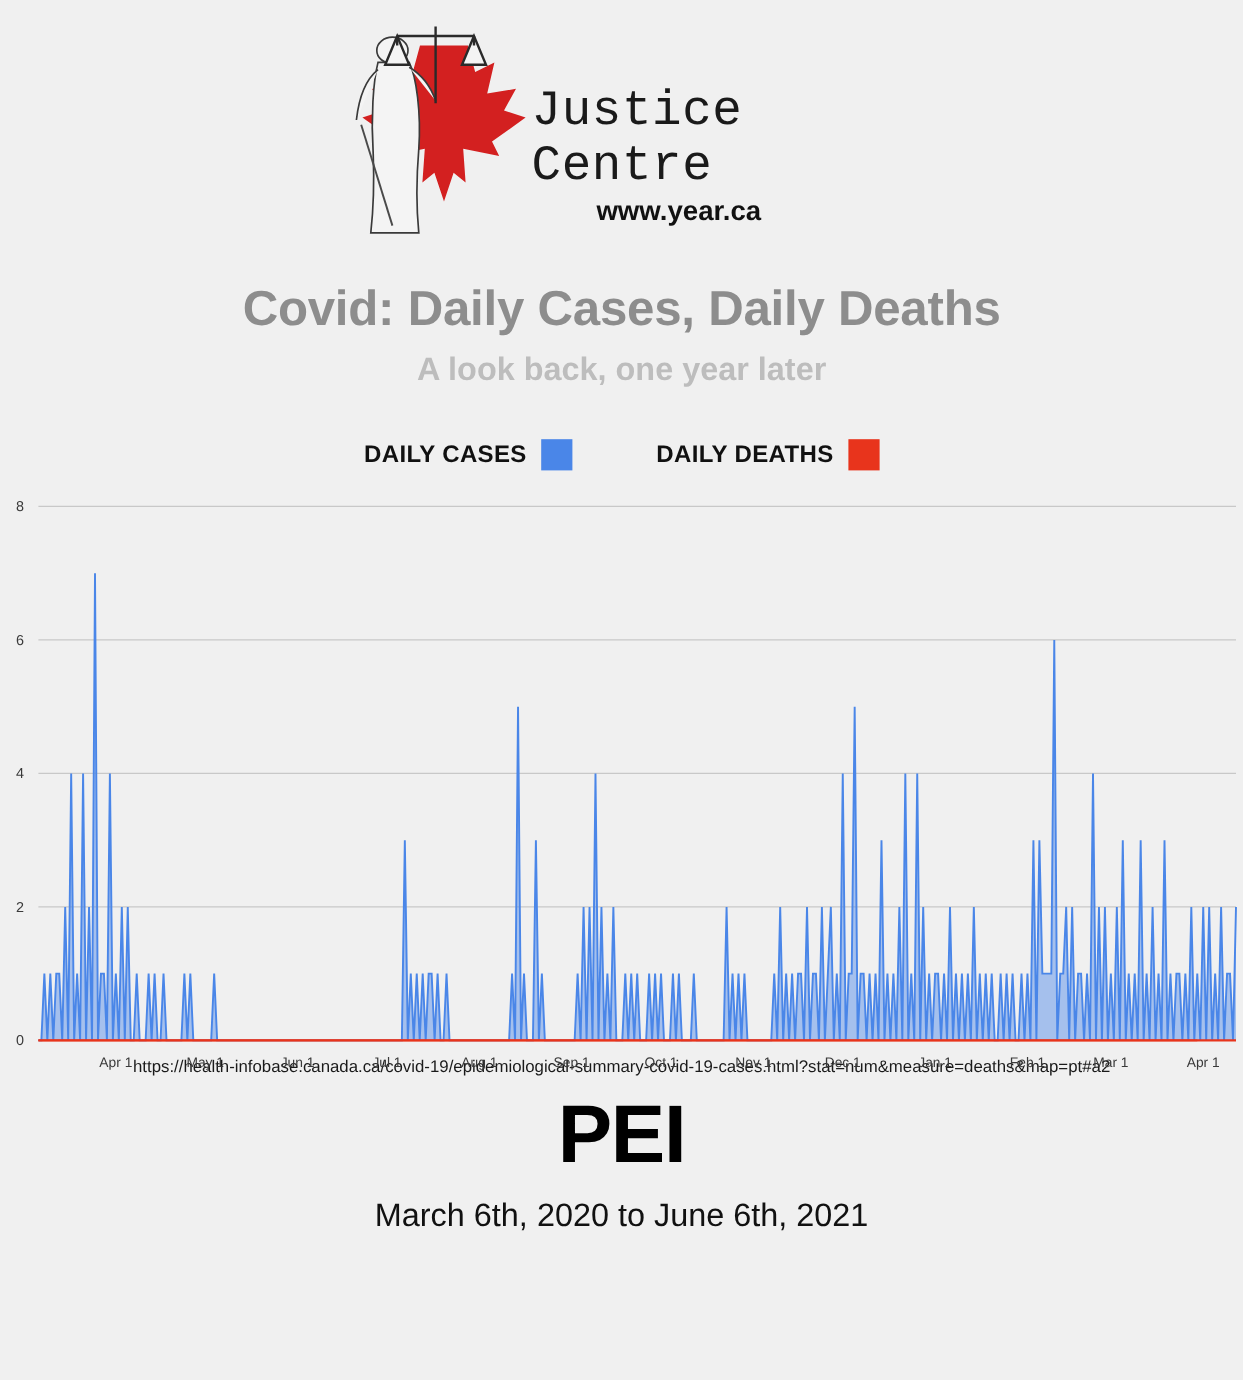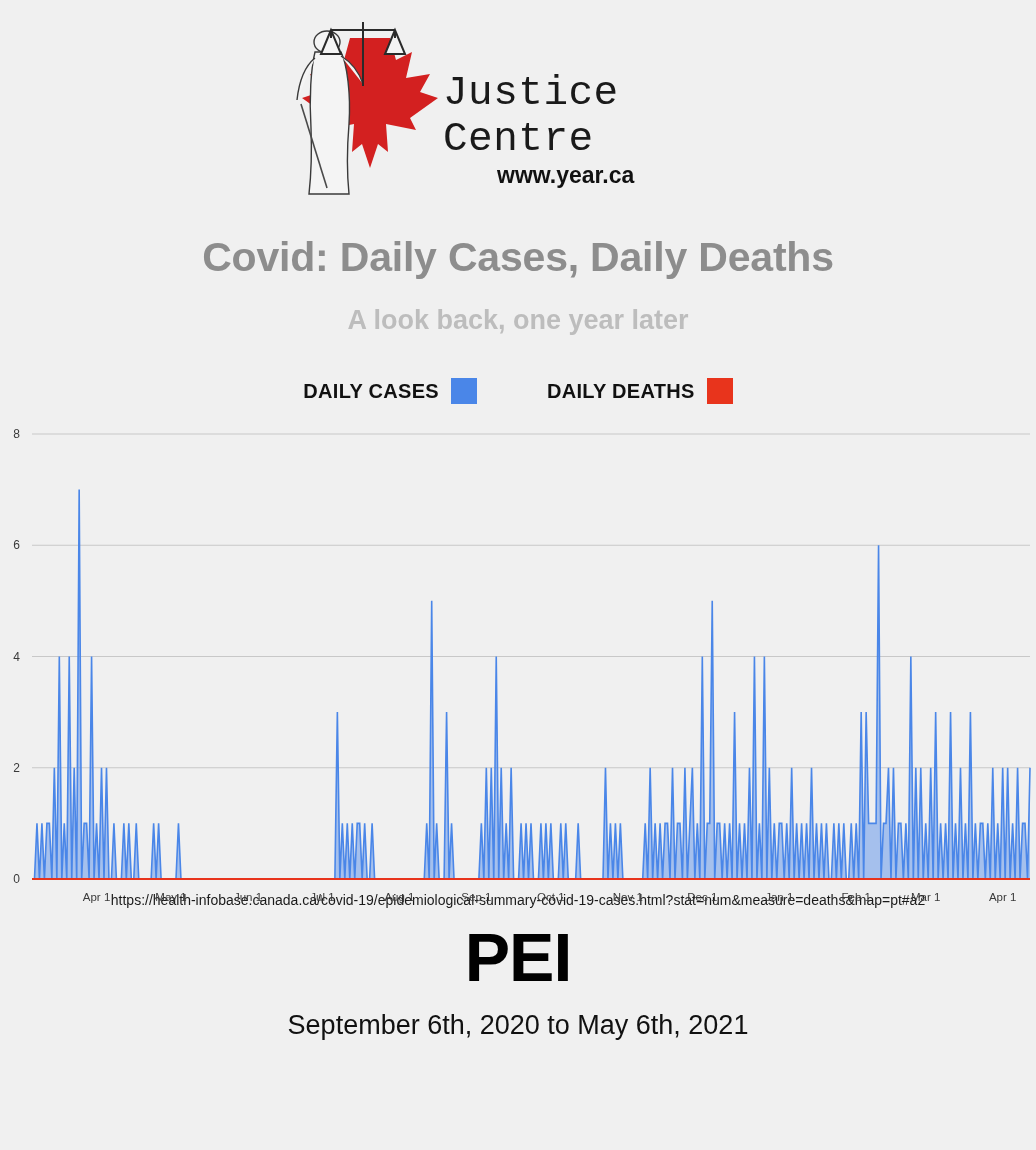--- a/index.html
+++ b/index.html
@@ -63,21 +63,21 @@
     font-weight: bold;
     color: #8d8d8d;
     margin-top: 16px;
     letter-spacing: -0.2px;
   }
   .subtitle {
     text-align: center;
     font-size: 27px;
     font-weight: bold;
     color: #bdbdbd;
-    margin-top: 24px;
+    margin-top: 12px;
   }
   .legend {
     display: flex;
     justify-content: center;
     align-items: center;
     gap: 70px;
     margin-top: 42px;
   }
   .legend-item {
     display: flex;
@@ -213,13 +213,13 @@
       <path d="M 32 455 L 34.48 455.00 L 36.97 399.38 L 39.45 455.00 L 41.93 399.38 L 44.41 455.00 L 46.90 399.38 L 49.38 399.38 L 51.86 455.00 L 54.34 343.75 L 56.83 455.00 L 59.31 232.50 L 61.79 455.00 L 64.27 399.38 L 66.76 455.00 L 69.24 232.50 L 71.72 455.00 L 74.20 343.75 L 76.69 455.00 L 79.17 65.63 L 81.65 455.00 L 84.13 399.38 L 86.62 399.38 L 89.10 455.00 L 91.58 232.50 L 94.06 455.00 L 96.55 399.38 L 99.03 455.00 L 101.51 343.75 L 104.00 455.00 L 106.48 343.75 L 108.96 455.00 L 111.44 455.00 L 113.93 399.38 L 116.41 455.00 L 118.89 455.00 L 121.37 455.00 L 123.86 399.38 L 126.34 455.00 L 128.82 399.38 L 131.30 455.00 L 133.79 455.00 L 136.27 399.38 L 138.75 455.00 L 141.23 455.00 L 143.72 455.00 L 146.20 455.00 L 148.68 455.00 L 151.16 455.00 L 153.65 399.38 L 156.13 455.00 L 158.61 399.38 L 161.09 455.00 L 163.58 455.00 L 166.06 455.00 L 168.54 455.00 L 171.02 455.00 L 173.51 455.00 L 175.99 455.00 L 178.47 399.38 L 180.96 455.00 L 183.44 455.00 L 185.92 455.00 L 188.40 455.00 L 190.89 455.00 L 193.37 455.00 L 195.85 455.00 L 198.33 455.00 L 200.82 455.00 L 203.30 455.00 L 205.78 455.00 L 208.26 455.00 L 210.75 455.00 L 213.23 455.00 L 215.71 455.00 L 218.19 455.00 L 220.68 455.00 L 223.16 455.00 L 225.64 455.00 L 228.12 455.00 L 230.61 455.00 L 233.09 455.00 L 235.57 455.00 L 238.05 455.00 L 240.54 455.00 L 243.02 455.00 L 245.50 455.00 L 247.99 455.00 L 250.47 455.00 L 252.95 455.00 L 255.43 455.00 L 257.92 455.00 L 260.40 455.00 L 262.88 455.00 L 265.36 455.00 L 267.85 455.00 L 270.33 455.00 L 272.81 455.00 L 275.29 455.00 L 277.78 455.00 L 280.26 455.00 L 282.74 455.00 L 285.22 455.00 L 287.71 455.00 L 290.19 455.00 L 292.67 455.00 L 295.15 455.00 L 297.64 455.00 L 300.12 455.00 L 302.60 455.00 L 305.08 455.00 L 307.57 455.00 L 310.05 455.00 L 312.53 455.00 L 315.01 455.00 L 317.50 455.00 L 319.98 455.00 L 322.46 455.00 L 324.95 455.00 L 327.43 455.00 L 329.91 455.00 L 332.39 455.00 L 334.88 455.00 L 337.36 288.13 L 339.84 455.00 L 342.32 399.38 L 344.81 455.00 L 347.29 399.38 L 349.77 455.00 L 352.25 399.38 L 354.74 455.00 L 357.22 399.38 L 359.70 399.38 L 362.18 455.00 L 364.67 399.38 L 367.15 455.00 L 369.63 455.00 L 372.11 399.38 L 374.60 455.00 L 377.08 455.00 L 379.56 455.00 L 382.04 455.00 L 384.53 455.00 L 387.01 455.00 L 389.49 455.00 L 391.98 455.00 L 394.46 455.00 L 396.94 455.00 L 399.42 455.00 L 401.91 455.00 L 404.39 455.00 L 406.87 455.00 L 409.35 455.00 L 411.84 455.00 L 414.32 455.00 L 416.80 455.00 L 419.28 455.00 L 421.77 455.00 L 424.25 455.00 L 426.73 399.38 L 429.21 455.00 L 431.70 176.88 L 434.18 455.00 L 436.66 399.38 L 439.14 455.00 L 441.63 455.00 L 444.11 455.00 L 446.59 288.13 L 449.07 455.00 L 451.56 399.38 L 454.04 455.00 L 456.52 455.00 L 459.00 455.00 L 461.49 455.00 L 463.97 455.00 L 466.45 455.00 L 468.94 455.00 L 471.42 455.00 L 473.90 455.00 L 476.38 455.00 L 478.87 455.00 L 481.35 399.38 L 483.83 455.00 L 486.31 343.75 L 488.80 455.00 L 491.28 343.75 L 493.76 455.00 L 496.24 232.50 L 498.73 455.00 L 501.21 343.75 L 503.69 455.00 L 506.17 399.38 L 508.66 455.00 L 511.14 343.75 L 513.62 455.00 L 516.10 455.00 L 518.59 455.00 L 521.07 399.38 L 523.55 455.00 L 526.03 399.38 L 528.52 455.00 L 531.00 399.38 L 533.48 455.00 L 535.97 455.00 L 538.45 455.00 L 540.93 399.38 L 543.41 455.00 L 545.90 399.38 L 548.38 455.00 L 550.86 399.38 L 553.34 455.00 L 555.83 455.00 L 558.31 455.00 L 560.79 399.38 L 563.27 455.00 L 565.76 399.38 L 568.24 455.00 L 570.72 455.00 L 573.20 455.00 L 575.69 455.00 L 578.17 399.38 L 580.65 455.00 L 583.13 455.00 L 585.62 455.00 L 588.10 455.00 L 590.58 455.00 L 593.06 455.00 L 595.55 455.00 L 598.03 455.00 L 600.51 455.00 L 603.00 455.00 L 605.48 343.75 L 607.96 455.00 L 610.44 399.38 L 612.93 455.00 L 615.41 399.38 L 617.89 455.00 L 620.37 399.38 L 622.86 455.00 L 625.34 455.00 L 627.82 455.00 L 630.30 455.00 L 632.79 455.00 L 635.27 455.00 L 637.75 455.00 L 640.23 455.00 L 642.72 455.00 L 645.20 399.38 L 647.68 455.00 L 650.16 343.75 L 652.65 455.00 L 655.13 399.38 L 657.61 455.00 L 660.09 399.38 L 662.58 455.00 L 665.06 399.38 L 667.54 399.38 L 670.02 455.00 L 672.51 343.75 L 674.99 455.00 L 677.47 399.38 L 679.96 399.38 L 682.44 455.00 L 684.92 343.75 L 687.40 455.00 L 689.89 399.38 L 692.37 343.75 L 694.85 455.00 L 697.33 399.38 L 699.82 455.00 L 702.30 232.50 L 704.78 455.00 L 707.26 399.38 L 709.75 399.38 L 712.23 176.88 L 714.71 455.00 L 717.19 399.38 L 719.68 399.38 L 722.16 455.00 L 724.64 399.38 L 727.12 455.00 L 729.61 399.38 L 732.09 455.00 L 734.57 288.13 L 737.05 455.00 L 739.54 399.38 L 742.02 455.00 L 744.50 399.38 L 746.99 455.00 L 749.47 343.75 L 751.95 455.00 L 754.43 232.50 L 756.92 455.00 L 759.40 399.38 L 761.88 455.00 L 764.36 232.50 L 766.85 455.00 L 769.33 343.75 L 771.81 455.00 L 774.29 399.38 L 776.78 455.00 L 779.26 399.38 L 781.74 399.38 L 784.22 455.00 L 786.71 399.38 L 789.19 455.00 L 791.67 343.75 L 794.15 455.00 L 796.64 399.38 L 799.12 455.00 L 801.60 399.38 L 804.08 455.00 L 806.57 399.38 L 809.05 455.00 L 811.53 343.75 L 814.01 455.00 L 816.50 399.38 L 818.98 455.00 L 821.46 399.38 L 823.95 455.00 L 826.43 399.38 L 828.91 455.00 L 831.39 455.00 L 833.88 399.38 L 836.36 455.00 L 838.84 399.38 L 841.32 455.00 L 843.81 399.38 L 846.29 455.00 L 848.77 455.00 L 851.25 399.38 L 853.74 455.00 L 856.22 399.38 L 858.70 455.00 L 861.18 288.13 L 863.67 455.00 L 866.15 288.13 L 868.63 399.38 L 871.11 399.38 L 873.60 399.38 L 876.08 399.38 L 878.56 121.25 L 881.04 455.00 L 883.53 399.38 L 886.01 399.38 L 888.49 343.75 L 890.98 455.00 L 893.46 343.75 L 895.94 455.00 L 898.42 399.38 L 900.91 399.38 L 903.39 455.00 L 905.87 399.38 L 908.35 455.00 L 910.84 232.50 L 913.32 455.00 L 915.80 343.75 L 918.28 455.00 L 920.77 343.75 L 923.25 455.00 L 925.73 399.38 L 928.21 455.00 L 930.70 343.75 L 933.18 455.00 L 935.66 288.13 L 938.14 455.00 L 940.63 399.38 L 943.11 455.00 L 945.59 399.38 L 948.07 455.00 L 950.56 288.13 L 953.04 455.00 L 955.52 399.38 L 958.00 455.00 L 960.49 343.75 L 962.97 455.00 L 965.45 399.38 L 967.94 455.00 L 970.42 288.13 L 972.90 455.00 L 975.38 399.38 L 977.87 455.00 L 980.35 399.38 L 982.83 399.38 L 985.31 455.00 L 987.80 399.38 L 990.28 455.00 L 992.76 343.75 L 995.24 455.00 L 997.73 399.38 L 1000.21 455.00 L 1002.69 343.75 L 1005.17 455.00 L 1007.66 343.75 L 1010.14 455.00 L 1012.62 399.38 L 1015.10 455.00 L 1017.59 343.75 L 1020.07 455.00 L 1022.55 399.38 L 1025.03 399.38 L 1027.52 455.00 L 1030.00 343.75 L 1030 455 L 32 455 Z" fill="#4a86e8" fill-opacity="0.45" stroke="none"></path>
       <path d="M 32 455 L 34.48 455.00 L 36.97 399.38 L 39.45 455.00 L 41.93 399.38 L 44.41 455.00 L 46.90 399.38 L 49.38 399.38 L 51.86 455.00 L 54.34 343.75 L 56.83 455.00 L 59.31 232.50 L 61.79 455.00 L 64.27 399.38 L 66.76 455.00 L 69.24 232.50 L 71.72 455.00 L 74.20 343.75 L 76.69 455.00 L 79.17 65.63 L 81.65 455.00 L 84.13 399.38 L 86.62 399.38 L 89.10 455.00 L 91.58 232.50 L 94.06 455.00 L 96.55 399.38 L 99.03 455.00 L 101.51 343.75 L 104.00 455.00 L 106.48 343.75 L 108.96 455.00 L 111.44 455.00 L 113.93 399.38 L 116.41 455.00 L 118.89 455.00 L 121.37 455.00 L 123.86 399.38 L 126.34 455.00 L 128.82 399.38 L 131.30 455.00 L 133.79 455.00 L 136.27 399.38 L 138.75 455.00 L 141.23 455.00 L 143.72 455.00 L 146.20 455.00 L 148.68 455.00 L 151.16 455.00 L 153.65 399.38 L 156.13 455.00 L 158.61 399.38 L 161.09 455.00 L 163.58 455.00 L 166.06 455.00 L 168.54 455.00 L 171.02 455.00 L 173.51 455.00 L 175.99 455.00 L 178.47 399.38 L 180.96 455.00 L 183.44 455.00 L 185.92 455.00 L 188.40 455.00 L 190.89 455.00 L 193.37 455.00 L 195.85 455.00 L 198.33 455.00 L 200.82 455.00 L 203.30 455.00 L 205.78 455.00 L 208.26 455.00 L 210.75 455.00 L 213.23 455.00 L 215.71 455.00 L 218.19 455.00 L 220.68 455.00 L 223.16 455.00 L 225.64 455.00 L 228.12 455.00 L 230.61 455.00 L 233.09 455.00 L 235.57 455.00 L 238.05 455.00 L 240.54 455.00 L 243.02 455.00 L 245.50 455.00 L 247.99 455.00 L 250.47 455.00 L 252.95 455.00 L 255.43 455.00 L 257.92 455.00 L 260.40 455.00 L 262.88 455.00 L 265.36 455.00 L 267.85 455.00 L 270.33 455.00 L 272.81 455.00 L 275.29 455.00 L 277.78 455.00 L 280.26 455.00 L 282.74 455.00 L 285.22 455.00 L 287.71 455.00 L 290.19 455.00 L 292.67 455.00 L 295.15 455.00 L 297.64 455.00 L 300.12 455.00 L 302.60 455.00 L 305.08 455.00 L 307.57 455.00 L 310.05 455.00 L 312.53 455.00 L 315.01 455.00 L 317.50 455.00 L 319.98 455.00 L 322.46 455.00 L 324.95 455.00 L 327.43 455.00 L 329.91 455.00 L 332.39 455.00 L 334.88 455.00 L 337.36 288.13 L 339.84 455.00 L 342.32 399.38 L 344.81 455.00 L 347.29 399.38 L 349.77 455.00 L 352.25 399.38 L 354.74 455.00 L 357.22 399.38 L 359.70 399.38 L 362.18 455.00 L 364.67 399.38 L 367.15 455.00 L 369.63 455.00 L 372.11 399.38 L 374.60 455.00 L 377.08 455.00 L 379.56 455.00 L 382.04 455.00 L 384.53 455.00 L 387.01 455.00 L 389.49 455.00 L 391.98 455.00 L 394.46 455.00 L 396.94 455.00 L 399.42 455.00 L 401.91 455.00 L 404.39 455.00 L 406.87 455.00 L 409.35 455.00 L 411.84 455.00 L 414.32 455.00 L 416.80 455.00 L 419.28 455.00 L 421.77 455.00 L 424.25 455.00 L 426.73 399.38 L 429.21 455.00 L 431.70 176.88 L 434.18 455.00 L 436.66 399.38 L 439.14 455.00 L 441.63 455.00 L 444.11 455.00 L 446.59 288.13 L 449.07 455.00 L 451.56 399.38 L 454.04 455.00 L 456.52 455.00 L 459.00 455.00 L 461.49 455.00 L 463.97 455.00 L 466.45 455.00 L 468.94 455.00 L 471.42 455.00 L 473.90 455.00 L 476.38 455.00 L 478.87 455.00 L 481.35 399.38 L 483.83 455.00 L 486.31 343.75 L 488.80 455.00 L 491.28 343.75 L 493.76 455.00 L 496.24 232.50 L 498.73 455.00 L 501.21 343.75 L 503.69 455.00 L 506.17 399.38 L 508.66 455.00 L 511.14 343.75 L 513.62 455.00 L 516.10 455.00 L 518.59 455.00 L 521.07 399.38 L 523.55 455.00 L 526.03 399.38 L 528.52 455.00 L 531.00 399.38 L 533.48 455.00 L 535.97 455.00 L 538.45 455.00 L 540.93 399.38 L 543.41 455.00 L 545.90 399.38 L 548.38 455.00 L 550.86 399.38 L 553.34 455.00 L 555.83 455.00 L 558.31 455.00 L 560.79 399.38 L 563.27 455.00 L 565.76 399.38 L 568.24 455.00 L 570.72 455.00 L 573.20 455.00 L 575.69 455.00 L 578.17 399.38 L 580.65 455.00 L 583.13 455.00 L 585.62 455.00 L 588.10 455.00 L 590.58 455.00 L 593.06 455.00 L 595.55 455.00 L 598.03 455.00 L 600.51 455.00 L 603.00 455.00 L 605.48 343.75 L 607.96 455.00 L 610.44 399.38 L 612.93 455.00 L 615.41 399.38 L 617.89 455.00 L 620.37 399.38 L 622.86 455.00 L 625.34 455.00 L 627.82 455.00 L 630.30 455.00 L 632.79 455.00 L 635.27 455.00 L 637.75 455.00 L 640.23 455.00 L 642.72 455.00 L 645.20 399.38 L 647.68 455.00 L 650.16 343.75 L 652.65 455.00 L 655.13 399.38 L 657.61 455.00 L 660.09 399.38 L 662.58 455.00 L 665.06 399.38 L 667.54 399.38 L 670.02 455.00 L 672.51 343.75 L 674.99 455.00 L 677.47 399.38 L 679.96 399.38 L 682.44 455.00 L 684.92 343.75 L 687.40 455.00 L 689.89 399.38 L 692.37 343.75 L 694.85 455.00 L 697.33 399.38 L 699.82 455.00 L 702.30 232.50 L 704.78 455.00 L 707.26 399.38 L 709.75 399.38 L 712.23 176.88 L 714.71 455.00 L 717.19 399.38 L 719.68 399.38 L 722.16 455.00 L 724.64 399.38 L 727.12 455.00 L 729.61 399.38 L 732.09 455.00 L 734.57 288.13 L 737.05 455.00 L 739.54 399.38 L 742.02 455.00 L 744.50 399.38 L 746.99 455.00 L 749.47 343.75 L 751.95 455.00 L 754.43 232.50 L 756.92 455.00 L 759.40 399.38 L 761.88 455.00 L 764.36 232.50 L 766.85 455.00 L 769.33 343.75 L 771.81 455.00 L 774.29 399.38 L 776.78 455.00 L 779.26 399.38 L 781.74 399.38 L 784.22 455.00 L 786.71 399.38 L 789.19 455.00 L 791.67 343.75 L 794.15 455.00 L 796.64 399.38 L 799.12 455.00 L 801.60 399.38 L 804.08 455.00 L 806.57 399.38 L 809.05 455.00 L 811.53 343.75 L 814.01 455.00 L 816.50 399.38 L 818.98 455.00 L 821.46 399.38 L 823.95 455.00 L 826.43 399.38 L 828.91 455.00 L 831.39 455.00 L 833.88 399.38 L 836.36 455.00 L 838.84 399.38 L 841.32 455.00 L 843.81 399.38 L 846.29 455.00 L 848.77 455.00 L 851.25 399.38 L 853.74 455.00 L 856.22 399.38 L 858.70 455.00 L 861.18 288.13 L 863.67 455.00 L 866.15 288.13 L 868.63 399.38 L 871.11 399.38 L 873.60 399.38 L 876.08 399.38 L 878.56 121.25 L 881.04 455.00 L 883.53 399.38 L 886.01 399.38 L 888.49 343.75 L 890.98 455.00 L 893.46 343.75 L 895.94 455.00 L 898.42 399.38 L 900.91 399.38 L 903.39 455.00 L 905.87 399.38 L 908.35 455.00 L 910.84 232.50 L 913.32 455.00 L 915.80 343.75 L 918.28 455.00 L 920.77 343.75 L 923.25 455.00 L 925.73 399.38 L 928.21 455.00 L 930.70 343.75 L 933.18 455.00 L 935.66 288.13 L 938.14 455.00 L 940.63 399.38 L 943.11 455.00 L 945.59 399.38 L 948.07 455.00 L 950.56 288.13 L 953.04 455.00 L 955.52 399.38 L 958.00 455.00 L 960.49 343.75 L 962.97 455.00 L 965.45 399.38 L 967.94 455.00 L 970.42 288.13 L 972.90 455.00 L 975.38 399.38 L 977.87 455.00 L 980.35 399.38 L 982.83 399.38 L 985.31 455.00 L 987.80 399.38 L 990.28 455.00 L 992.76 343.75 L 995.24 455.00 L 997.73 399.38 L 1000.21 455.00 L 1002.69 343.75 L 1005.17 455.00 L 1007.66 343.75 L 1010.14 455.00 L 1012.62 399.38 L 1015.10 455.00 L 1017.59 343.75 L 1020.07 455.00 L 1022.55 399.38 L 1025.03 399.38 L 1027.52 455.00 L 1030.00 343.75" fill="none" stroke="#4a86e8" stroke-width="1.6"></path>
       <path d="M 32 455 L 34.48 455.00 L 36.97 455.00 L 39.45 455.00 L 41.93 455.00 L 44.41 455.00 L 46.90 455.00 L 49.38 455.00 L 51.86 455.00 L 54.34 455.00 L 56.83 455.00 L 59.31 455.00 L 61.79 455.00 L 64.27 455.00 L 66.76 455.00 L 69.24 455.00 L 71.72 455.00 L 74.20 455.00 L 76.69 455.00 L 79.17 455.00 L 81.65 455.00 L 84.13 455.00 L 86.62 455.00 L 89.10 455.00 L 91.58 455.00 L 94.06 455.00 L 96.55 455.00 L 99.03 455.00 L 101.51 455.00 L 104.00 455.00 L 106.48 455.00 L 108.96 455.00 L 111.44 455.00 L 113.93 455.00 L 116.41 455.00 L 118.89 455.00 L 121.37 455.00 L 123.86 455.00 L 126.34 455.00 L 128.82 455.00 L 131.30 455.00 L 133.79 455.00 L 136.27 455.00 L 138.75 455.00 L 141.23 455.00 L 143.72 455.00 L 146.20 455.00 L 148.68 455.00 L 151.16 455.00 L 153.65 455.00 L 156.13 455.00 L 158.61 455.00 L 161.09 455.00 L 163.58 455.00 L 166.06 455.00 L 168.54 455.00 L 171.02 455.00 L 173.51 455.00 L 175.99 455.00 L 178.47 455.00 L 180.96 455.00 L 183.44 455.00 L 185.92 455.00 L 188.40 455.00 L 190.89 455.00 L 193.37 455.00 L 195.85 455.00 L 198.33 455.00 L 200.82 455.00 L 203.30 455.00 L 205.78 455.00 L 208.26 455.00 L 210.75 455.00 L 213.23 455.00 L 215.71 455.00 L 218.19 455.00 L 220.68 455.00 L 223.16 455.00 L 225.64 455.00 L 228.12 455.00 L 230.61 455.00 L 233.09 455.00 L 235.57 455.00 L 238.05 455.00 L 240.54 455.00 L 243.02 455.00 L 245.50 455.00 L 247.99 455.00 L 250.47 455.00 L 252.95 455.00 L 255.43 455.00 L 257.92 455.00 L 260.40 455.00 L 262.88 455.00 L 265.36 455.00 L 267.85 455.00 L 270.33 455.00 L 272.81 455.00 L 275.29 455.00 L 277.78 455.00 L 280.26 455.00 L 282.74 455.00 L 285.22 455.00 L 287.71 455.00 L 290.19 455.00 L 292.67 455.00 L 295.15 455.00 L 297.64 455.00 L 300.12 455.00 L 302.60 455.00 L 305.08 455.00 L 307.57 455.00 L 310.05 455.00 L 312.53 455.00 L 315.01 455.00 L 317.50 455.00 L 319.98 455.00 L 322.46 455.00 L 324.95 455.00 L 327.43 455.00 L 329.91 455.00 L 332.39 455.00 L 334.88 455.00 L 337.36 455.00 L 339.84 455.00 L 342.32 455.00 L 344.81 455.00 L 347.29 455.00 L 349.77 455.00 L 352.25 455.00 L 354.74 455.00 L 357.22 455.00 L 359.70 455.00 L 362.18 455.00 L 364.67 455.00 L 367.15 455.00 L 369.63 455.00 L 372.11 455.00 L 374.60 455.00 L 377.08 455.00 L 379.56 455.00 L 382.04 455.00 L 384.53 455.00 L 387.01 455.00 L 389.49 455.00 L 391.98 455.00 L 394.46 455.00 L 396.94 455.00 L 399.42 455.00 L 401.91 455.00 L 404.39 455.00 L 406.87 455.00 L 409.35 455.00 L 411.84 455.00 L 414.32 455.00 L 416.80 455.00 L 419.28 455.00 L 421.77 455.00 L 424.25 455.00 L 426.73 455.00 L 429.21 455.00 L 431.70 455.00 L 434.18 455.00 L 436.66 455.00 L 439.14 455.00 L 441.63 455.00 L 444.11 455.00 L 446.59 455.00 L 449.07 455.00 L 451.56 455.00 L 454.04 455.00 L 456.52 455.00 L 459.00 455.00 L 461.49 455.00 L 463.97 455.00 L 466.45 455.00 L 468.94 455.00 L 471.42 455.00 L 473.90 455.00 L 476.38 455.00 L 478.87 455.00 L 481.35 455.00 L 483.83 455.00 L 486.31 455.00 L 488.80 455.00 L 491.28 455.00 L 493.76 455.00 L 496.24 455.00 L 498.73 455.00 L 501.21 455.00 L 503.69 455.00 L 506.17 455.00 L 508.66 455.00 L 511.14 455.00 L 513.62 455.00 L 516.10 455.00 L 518.59 455.00 L 521.07 455.00 L 523.55 455.00 L 526.03 455.00 L 528.52 455.00 L 531.00 455.00 L 533.48 455.00 L 535.97 455.00 L 538.45 455.00 L 540.93 455.00 L 543.41 455.00 L 545.90 455.00 L 548.38 455.00 L 550.86 455.00 L 553.34 455.00 L 555.83 455.00 L 558.31 455.00 L 560.79 455.00 L 563.27 455.00 L 565.76 455.00 L 568.24 455.00 L 570.72 455.00 L 573.20 455.00 L 575.69 455.00 L 578.17 455.00 L 580.65 455.00 L 583.13 455.00 L 585.62 455.00 L 588.10 455.00 L 590.58 455.00 L 593.06 455.00 L 595.55 455.00 L 598.03 455.00 L 600.51 455.00 L 603.00 455.00 L 605.48 455.00 L 607.96 455.00 L 610.44 455.00 L 612.93 455.00 L 615.41 455.00 L 617.89 455.00 L 620.37 455.00 L 622.86 455.00 L 625.34 455.00 L 627.82 455.00 L 630.30 455.00 L 632.79 455.00 L 635.27 455.00 L 637.75 455.00 L 640.23 455.00 L 642.72 455.00 L 645.20 455.00 L 647.68 455.00 L 650.16 455.00 L 652.65 455.00 L 655.13 455.00 L 657.61 455.00 L 660.09 455.00 L 662.58 455.00 L 665.06 455.00 L 667.54 455.00 L 670.02 455.00 L 672.51 455.00 L 674.99 455.00 L 677.47 455.00 L 679.96 455.00 L 682.44 455.00 L 684.92 455.00 L 687.40 455.00 L 689.89 455.00 L 692.37 455.00 L 694.85 455.00 L 697.33 455.00 L 699.82 455.00 L 702.30 455.00 L 704.78 455.00 L 707.26 455.00 L 709.75 455.00 L 712.23 455.00 L 714.71 455.00 L 717.19 455.00 L 719.68 455.00 L 722.16 455.00 L 724.64 455.00 L 727.12 455.00 L 729.61 455.00 L 732.09 455.00 L 734.57 455.00 L 737.05 455.00 L 739.54 455.00 L 742.02 455.00 L 744.50 455.00 L 746.99 455.00 L 749.47 455.00 L 751.95 455.00 L 754.43 455.00 L 756.92 455.00 L 759.40 455.00 L 761.88 455.00 L 764.36 455.00 L 766.85 455.00 L 769.33 455.00 L 771.81 455.00 L 774.29 455.00 L 776.78 455.00 L 779.26 455.00 L 781.74 455.00 L 784.22 455.00 L 786.71 455.00 L 789.19 455.00 L 791.67 455.00 L 794.15 455.00 L 796.64 455.00 L 799.12 455.00 L 801.60 455.00 L 804.08 455.00 L 806.57 455.00 L 809.05 455.00 L 811.53 455.00 L 814.01 455.00 L 816.50 455.00 L 818.98 455.00 L 821.46 455.00 L 823.95 455.00 L 826.43 455.00 L 828.91 455.00 L 831.39 455.00 L 833.88 455.00 L 836.36 455.00 L 838.84 455.00 L 841.32 455.00 L 843.81 455.00 L 846.29 455.00 L 848.77 455.00 L 851.25 455.00 L 853.74 455.00 L 856.22 455.00 L 858.70 455.00 L 861.18 455.00 L 863.67 455.00 L 866.15 455.00 L 868.63 455.00 L 871.11 455.00 L 873.60 455.00 L 876.08 455.00 L 878.56 455.00 L 881.04 455.00 L 883.53 455.00 L 886.01 455.00 L 888.49 455.00 L 890.98 455.00 L 893.46 455.00 L 895.94 455.00 L 898.42 455.00 L 900.91 455.00 L 903.39 455.00 L 905.87 455.00 L 908.35 455.00 L 910.84 455.00 L 913.32 455.00 L 915.80 455.00 L 918.28 455.00 L 920.77 455.00 L 923.25 455.00 L 925.73 455.00 L 928.21 455.00 L 930.70 455.00 L 933.18 455.00 L 935.66 455.00 L 938.14 455.00 L 940.63 455.00 L 943.11 455.00 L 945.59 455.00 L 948.07 455.00 L 950.56 455.00 L 953.04 455.00 L 955.52 455.00 L 958.00 455.00 L 960.49 455.00 L 962.97 455.00 L 965.45 455.00 L 967.94 455.00 L 970.42 455.00 L 972.90 455.00 L 975.38 455.00 L 977.87 455.00 L 980.35 455.00 L 982.83 455.00 L 985.31 455.00 L 987.80 455.00 L 990.28 455.00 L 992.76 455.00 L 995.24 455.00 L 997.73 455.00 L 1030 455 L 32 455 Z" fill="#e8341c" fill-opacity="0.45" stroke="none"></path>
       <path d="M 32 455 L 34.48 455.00 L 36.97 455.00 L 39.45 455.00 L 41.93 455.00 L 44.41 455.00 L 46.90 455.00 L 49.38 455.00 L 51.86 455.00 L 54.34 455.00 L 56.83 455.00 L 59.31 455.00 L 61.79 455.00 L 64.27 455.00 L 66.76 455.00 L 69.24 455.00 L 71.72 455.00 L 74.20 455.00 L 76.69 455.00 L 79.17 455.00 L 81.65 455.00 L 84.13 455.00 L 86.62 455.00 L 89.10 455.00 L 91.58 455.00 L 94.06 455.00 L 96.55 455.00 L 99.03 455.00 L 101.51 455.00 L 104.00 455.00 L 106.48 455.00 L 108.96 455.00 L 111.44 455.00 L 113.93 455.00 L 116.41 455.00 L 118.89 455.00 L 121.37 455.00 L 123.86 455.00 L 126.34 455.00 L 128.82 455.00 L 131.30 455.00 L 133.79 455.00 L 136.27 455.00 L 138.75 455.00 L 141.23 455.00 L 143.72 455.00 L 146.20 455.00 L 148.68 455.00 L 151.16 455.00 L 153.65 455.00 L 156.13 455.00 L 158.61 455.00 L 161.09 455.00 L 163.58 455.00 L 166.06 455.00 L 168.54 455.00 L 171.02 455.00 L 173.51 455.00 L 175.99 455.00 L 178.47 455.00 L 180.96 455.00 L 183.44 455.00 L 185.92 455.00 L 188.40 455.00 L 190.89 455.00 L 193.37 455.00 L 195.85 455.00 L 198.33 455.00 L 200.82 455.00 L 203.30 455.00 L 205.78 455.00 L 208.26 455.00 L 210.75 455.00 L 213.23 455.00 L 215.71 455.00 L 218.19 455.00 L 220.68 455.00 L 223.16 455.00 L 225.64 455.00 L 228.12 455.00 L 230.61 455.00 L 233.09 455.00 L 235.57 455.00 L 238.05 455.00 L 240.54 455.00 L 243.02 455.00 L 245.50 455.00 L 247.99 455.00 L 250.47 455.00 L 252.95 455.00 L 255.43 455.00 L 257.92 455.00 L 260.40 455.00 L 262.88 455.00 L 265.36 455.00 L 267.85 455.00 L 270.33 455.00 L 272.81 455.00 L 275.29 455.00 L 277.78 455.00 L 280.26 455.00 L 282.74 455.00 L 285.22 455.00 L 287.71 455.00 L 290.19 455.00 L 292.67 455.00 L 295.15 455.00 L 297.64 455.00 L 300.12 455.00 L 302.60 455.00 L 305.08 455.00 L 307.57 455.00 L 310.05 455.00 L 312.53 455.00 L 315.01 455.00 L 317.50 455.00 L 319.98 455.00 L 322.46 455.00 L 324.95 455.00 L 327.43 455.00 L 329.91 455.00 L 332.39 455.00 L 334.88 455.00 L 337.36 455.00 L 339.84 455.00 L 342.32 455.00 L 344.81 455.00 L 347.29 455.00 L 349.77 455.00 L 352.25 455.00 L 354.74 455.00 L 357.22 455.00 L 359.70 455.00 L 362.18 455.00 L 364.67 455.00 L 367.15 455.00 L 369.63 455.00 L 372.11 455.00 L 374.60 455.00 L 377.08 455.00 L 379.56 455.00 L 382.04 455.00 L 384.53 455.00 L 387.01 455.00 L 389.49 455.00 L 391.98 455.00 L 394.46 455.00 L 396.94 455.00 L 399.42 455.00 L 401.91 455.00 L 404.39 455.00 L 406.87 455.00 L 409.35 455.00 L 411.84 455.00 L 414.32 455.00 L 416.80 455.00 L 419.28 455.00 L 421.77 455.00 L 424.25 455.00 L 426.73 455.00 L 429.21 455.00 L 431.70 455.00 L 434.18 455.00 L 436.66 455.00 L 439.14 455.00 L 441.63 455.00 L 444.11 455.00 L 446.59 455.00 L 449.07 455.00 L 451.56 455.00 L 454.04 455.00 L 456.52 455.00 L 459.00 455.00 L 461.49 455.00 L 463.97 455.00 L 466.45 455.00 L 468.94 455.00 L 471.42 455.00 L 473.90 455.00 L 476.38 455.00 L 478.87 455.00 L 481.35 455.00 L 483.83 455.00 L 486.31 455.00 L 488.80 455.00 L 491.28 455.00 L 493.76 455.00 L 496.24 455.00 L 498.73 455.00 L 501.21 455.00 L 503.69 455.00 L 506.17 455.00 L 508.66 455.00 L 511.14 455.00 L 513.62 455.00 L 516.10 455.00 L 518.59 455.00 L 521.07 455.00 L 523.55 455.00 L 526.03 455.00 L 528.52 455.00 L 531.00 455.00 L 533.48 455.00 L 535.97 455.00 L 538.45 455.00 L 540.93 455.00 L 543.41 455.00 L 545.90 455.00 L 548.38 455.00 L 550.86 455.00 L 553.34 455.00 L 555.83 455.00 L 558.31 455.00 L 560.79 455.00 L 563.27 455.00 L 565.76 455.00 L 568.24 455.00 L 570.72 455.00 L 573.20 455.00 L 575.69 455.00 L 578.17 455.00 L 580.65 455.00 L 583.13 455.00 L 585.62 455.00 L 588.10 455.00 L 590.58 455.00 L 593.06 455.00 L 595.55 455.00 L 598.03 455.00 L 600.51 455.00 L 603.00 455.00 L 605.48 455.00 L 607.96 455.00 L 610.44 455.00 L 612.93 455.00 L 615.41 455.00 L 617.89 455.00 L 620.37 455.00 L 622.86 455.00 L 625.34 455.00 L 627.82 455.00 L 630.30 455.00 L 632.79 455.00 L 635.27 455.00 L 637.75 455.00 L 640.23 455.00 L 642.72 455.00 L 645.20 455.00 L 647.68 455.00 L 650.16 455.00 L 652.65 455.00 L 655.13 455.00 L 657.61 455.00 L 660.09 455.00 L 662.58 455.00 L 665.06 455.00 L 667.54 455.00 L 670.02 455.00 L 672.51 455.00 L 674.99 455.00 L 677.47 455.00 L 679.96 455.00 L 682.44 455.00 L 684.92 455.00 L 687.40 455.00 L 689.89 455.00 L 692.37 455.00 L 694.85 455.00 L 697.33 455.00 L 699.82 455.00 L 702.30 455.00 L 704.78 455.00 L 707.26 455.00 L 709.75 455.00 L 712.23 455.00 L 714.71 455.00 L 717.19 455.00 L 719.68 455.00 L 722.16 455.00 L 724.64 455.00 L 727.12 455.00 L 729.61 455.00 L 732.09 455.00 L 734.57 455.00 L 737.05 455.00 L 739.54 455.00 L 742.02 455.00 L 744.50 455.00 L 746.99 455.00 L 749.47 455.00 L 751.95 455.00 L 754.43 455.00 L 756.92 455.00 L 759.40 455.00 L 761.88 455.00 L 764.36 455.00 L 766.85 455.00 L 769.33 455.00 L 771.81 455.00 L 774.29 455.00 L 776.78 455.00 L 779.26 455.00 L 781.74 455.00 L 784.22 455.00 L 786.71 455.00 L 789.19 455.00 L 791.67 455.00 L 794.15 455.00 L 796.64 455.00 L 799.12 455.00 L 801.60 455.00 L 804.08 455.00 L 806.57 455.00 L 809.05 455.00 L 811.53 455.00 L 814.01 455.00 L 816.50 455.00 L 818.98 455.00 L 821.46 455.00 L 823.95 455.00 L 826.43 455.00 L 828.91 455.00 L 831.39 455.00 L 833.88 455.00 L 836.36 455.00 L 838.84 455.00 L 841.32 455.00 L 843.81 455.00 L 846.29 455.00 L 848.77 455.00 L 851.25 455.00 L 853.74 455.00 L 856.22 455.00 L 858.70 455.00 L 861.18 455.00 L 863.67 455.00 L 866.15 455.00 L 868.63 455.00 L 871.11 455.00 L 873.60 455.00 L 876.08 455.00 L 878.56 455.00 L 881.04 455.00 L 883.53 455.00 L 886.01 455.00 L 888.49 455.00 L 890.98 455.00 L 893.46 455.00 L 895.94 455.00 L 898.42 455.00 L 900.91 455.00 L 903.39 455.00 L 905.87 455.00 L 908.35 455.00 L 910.84 455.00 L 913.32 455.00 L 915.80 455.00 L 918.28 455.00 L 920.77 455.00 L 923.25 455.00 L 925.73 455.00 L 928.21 455.00 L 930.70 455.00 L 933.18 455.00 L 935.66 455.00 L 938.14 455.00 L 940.63 455.00 L 943.11 455.00 L 945.59 455.00 L 948.07 455.00 L 950.56 455.00 L 953.04 455.00 L 955.52 455.00 L 958.00 455.00 L 960.49 455.00 L 962.97 455.00 L 965.45 455.00 L 967.94 455.00 L 970.42 455.00 L 972.90 455.00 L 975.38 455.00 L 977.87 455.00 L 980.35 455.00 L 982.83 455.00 L 985.31 455.00 L 987.80 455.00 L 990.28 455.00 L 992.76 455.00 L 995.24 455.00 L 997.73 455.00" fill="none" stroke="#e8341c" stroke-width="1.6"></path>
       <line x1="32" y1="455" x2="1030" y2="455" stroke="#e8341c" stroke-width="1.8"></line>
     </svg>
 </div>
 
 <div class="source">https://health-infobase.canada.ca/covid-19/epidemiological-summary-covid-19-cases.html?stat=num&amp;measure=deaths&amp;map=pt#a2</div>
 <div class="region">PEI</div>
-<div class="daterange">September 6th, 2020 to May 6th, 2021</div>
+<div class="daterange">March 6th, 2020 to June 6th, 2021</div>
 
 </body></html>

